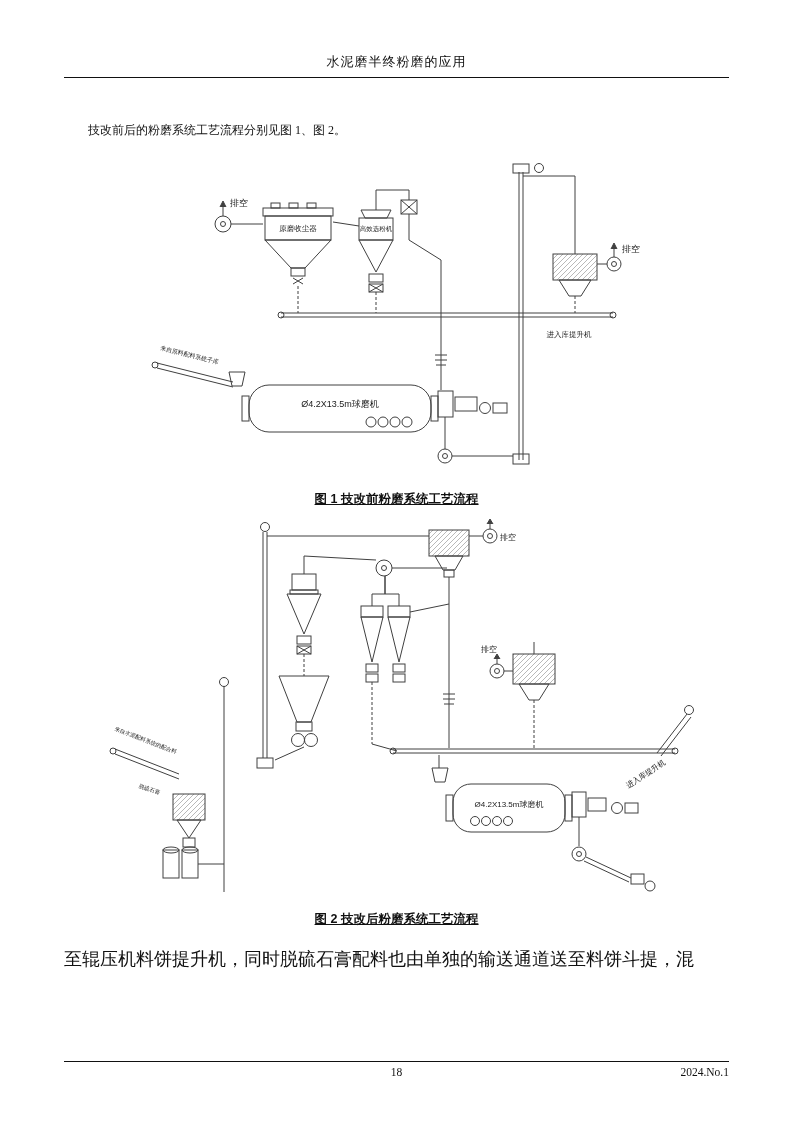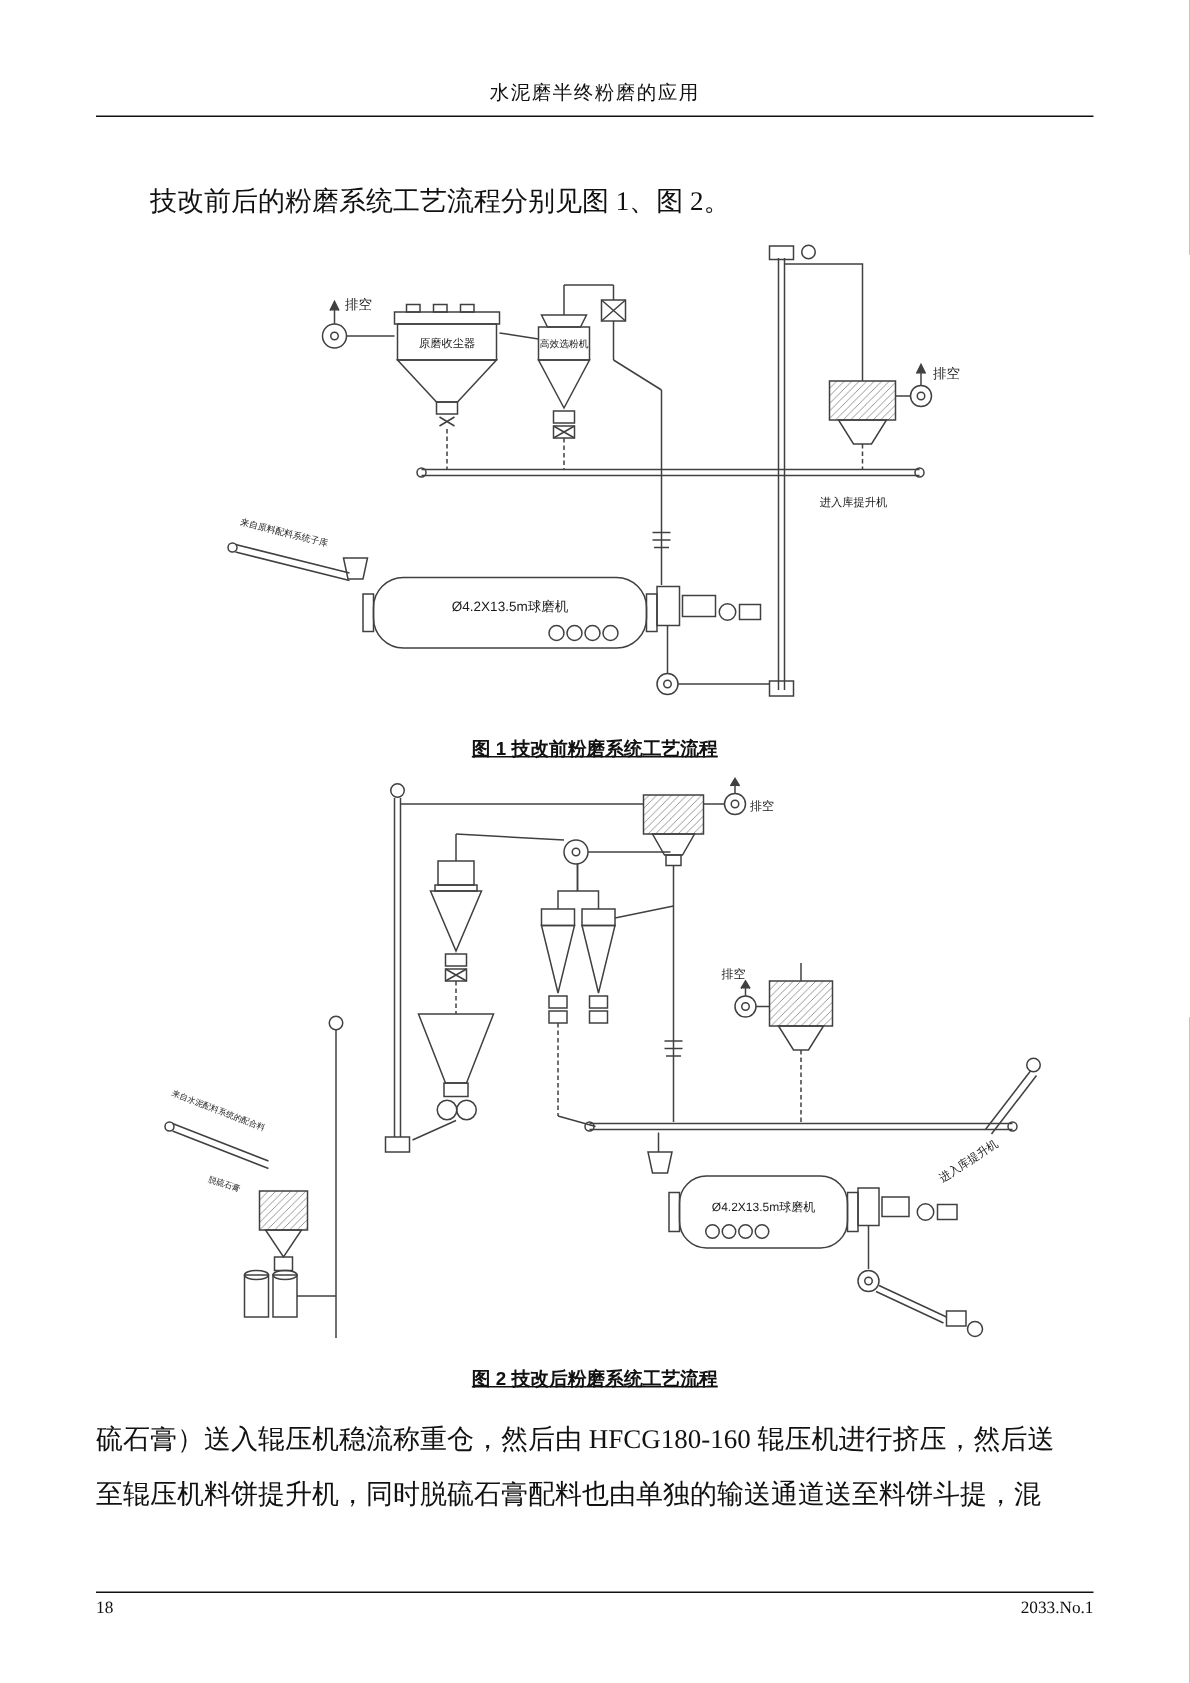--- a/index.html
+++ b/index.html
@@ -3,35 +3,35 @@
 <meta charset="utf-8">
 <style>
   html,body{margin:0;padding:0;background:#9a9a9a;}
   .page{position:relative;width:793px;height:1122px;margin:0 auto;background:#ffffff;
         font-family:"Liberation Serif",serif;color:#111;overflow:hidden;}
   .running-title{position:absolute;top:53px;left:64px;width:665px;text-align:center;
         font-size:13px;letter-spacing:1px;}
   .header-rule{position:absolute;top:77px;left:64px;width:665px;border-top:1.6px solid #111;}
   .section-heading{position:absolute;top:86px;left:64px;width:665px;
         font-family:"Liberation Sans",sans-serif;font-weight:bold;font-size:17.5px;}
-  .intro{position:absolute;top:122px;left:64px;width:665px;font-size:18px;text-indent:2em;}
+  .intro{position:absolute;top:122px;left:64px;width:665px;font-size:12px;text-indent:2em;}
   .fig{position:absolute;left:50%;transform:translateX(-50%);text-align:center;}
   .fig1{top:160px;}
   .fig2{top:516px;}
   .fig-caption{position:absolute;left:64px;width:665px;text-align:center;
         font-family:"Liberation Sans",sans-serif;font-weight:bold;font-size:12.5px;text-decoration:underline;}
   .cap1{top:491px;}
   .cap2{top:911px;}
   .body-text{position:absolute;top:941px;left:64px;width:665px;font-size:18px;
         line-height:37px;text-align:justify;}
   .body-text .line{white-space:nowrap;}
   .body-text .indent{text-indent:2em;}
   .footer-rule{position:absolute;top:1061px;left:64px;width:665px;border-top:1px solid #111;}
   .footer{position:absolute;top:1066px;left:64px;width:665px;font-size:11.5px;}
-  .footer .pageno{display:block;}
+  .footer .pageno{display:block;text-align:center;}
   .footer .issue{position:absolute;right:0;top:0;}
   svg{display:block;}
   svg text{stroke:none;fill:#1a1a1a;font-family:"Liberation Sans",sans-serif;}
 </style>
 </head>
 <body>
 
 <div class="page">
 
   <div class="running-title">水泥磨半终粉磨的应用</div>
@@ -316,23 +316,22 @@
       <g>
         <line x1="137" y1="170" x2="137" y2="376"></line>
         <circle cx="137" cy="166" r="4.5"></circle>
       </g>
     </g>
   </svg>
   </div>
   <div class="fig-caption cap2">图 2  技改后粉磨系统工艺流程</div>
 
   <div class="body-text">
-    <div class="line">硫石膏）送入辊压机稳流称重仓，然后由 HFCG180-160 辊压机进行挤压，然后送</div>
     <div class="line">至辊压机料饼提升机，同时脱硫石膏配料也由单独的输送通道送至料饼斗提，混</div>
   </div>
 
   <div class="footer-rule"></div>
   <div class="footer">
     <span class="pageno">18</span>
-    <span class="issue">2033.No.1</span>
+    <span class="issue">2024.No.1</span>
   </div>
 
 </div>
 
 </body></html>

